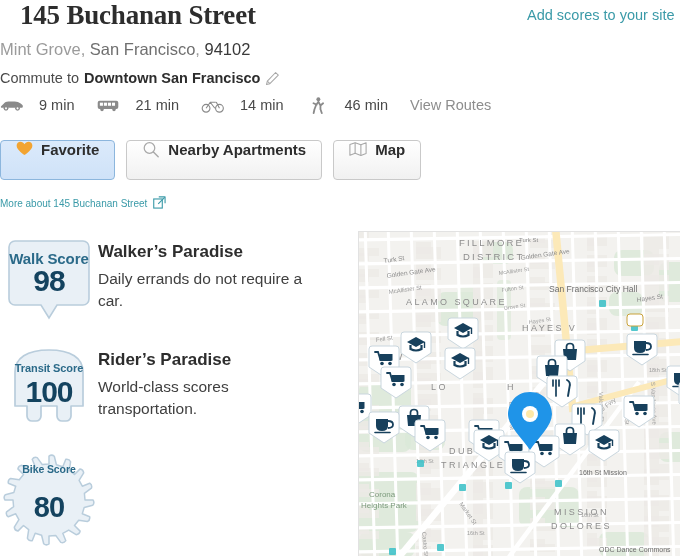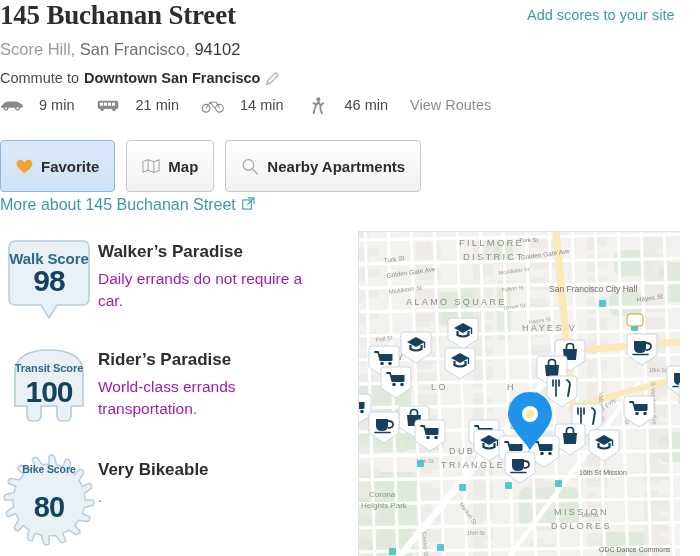--- a/index.html
+++ b/index.html
@@ -20,20 +20,21 @@
     cursor: pointer;
   }
   .addr-title {
     position: absolute; top: 0px; left: 0px;
     font-family: "Liberation Serif", serif;
     font-weight: bold;
     font-size: 27px;
     letter-spacing: -0.2px;
     color: #2d2d2d;
     white-space: nowrap;
+    padding-left: 20px;
   }
   .addr-sub {
     position: absolute; top: 40px; left: 0px;
     font-size: 16.5px; white-space: nowrap;
   }
   .addr-sub .nb { color: #9b9b9b; }
   .addr-sub .city { color: #6f6f6f; }
   .addr-sub .zip { color: #3a3a3a; }
 
   .commute-to {
@@ -52,55 +53,55 @@
   .mode { display: flex; align-items: center; gap: 15px; margin-right: 22px; }
   .mode .ic { display:flex; align-items:center; justify-content:center; width:24px;height:18px; color:#8a8a8a; }
   .view-routes { color: #8d8d8d; font-size: 14.5px; cursor: pointer; }
 
   
   .actions {
     position: absolute; top: 140px; left: 0px;
     display: flex; gap: 11px;
   }
   .btn {
-    height: 52px;
-    display: flex; align-items: center; gap: 8px;
+    height: 40px;
+    display: flex; align-items: flex-start; gap: 8px;
     padding: 0 15px;
     border-radius: 4px;
     border: 1px solid #c9c9c9;
     background: linear-gradient(#ffffff, #f1f1f1);
     font-size: 15px; font-weight: bold; color: #2d2d2d;
     cursor: pointer; white-space: nowrap;
   }
   .btn.fav {
     border: 1px solid #8cb6dd;
     background: linear-gradient(#dbeafb, #cfe2f8);
   }
   .btn .glyph { display:flex; align-items:center; justify-content:center; }
 
   .more-link {
     position: absolute; top: 196px; left: 0px;
-    font-size: 16px; color: #3a9aa8; cursor: pointer;
+    font-size: 10px; color: #3a9aa8; cursor: pointer;
     display: flex; align-items: center; gap: 6px;
     white-space: nowrap;
   }
 
   
   .scores { position: absolute; top: 232px; left: 0px; width: 352px; }
   .score-row { display: flex; align-items: flex-start; }
   .score-row.walk   { height: 108px; }
   .score-row.transit{ height: 110px; }
   .score-row.bike   { height: 100px; }
   .badge-wrap { width: 98px; flex: 0 0 98px; display:flex; justify-content:center; padding-top: 4px; }
   .score-text { padding-top: 10px; }
   .score-title {
     font-size: 17px; font-weight: bold; color: #2d2d2d; margin-bottom: 6px;
     white-space: nowrap;
   }
-  .score-desc { font-size: 15.5px; color: #a21caf; line-height: 1.42; max-width: 232px; }
+  .score-desc { font-size: 15.5px; color: #404040; line-height: 1.42; max-width: 232px; }
 
   
   .badge { position: relative; }
   .badge .b-label {
     position: absolute; left: 0; right: 0; text-align: center;
     font-size: 15px; font-weight: bold; color: #2b6a89;
     letter-spacing: -0.1px;
   }
   .badge .b-num {
     position: absolute; left: 0; right: 0; text-align: center;
@@ -138,21 +139,21 @@
 </head>
 <body>
 
 <div class="page">
 
   <div class="addscores">Add scores to your site</div>
 
   <div class="addr-title">145 Buchanan Street</div>
 
   <div class="addr-sub">
-    <span class="nb">Score Hill</span><span class="nb">, </span><span class="city">San Francisco</span><span class="nb">, </span><span class="zip">94102</span>
+    <span class="nb">Mint Grove</span><span class="nb">, </span><span class="city">San Francisco</span><span class="nb">, </span><span class="zip">94102</span>
   </div>
 
   <div class="commute-to">
     <span>Commute to</span>
     <span class="dest">Downtown San Francisco</span>
     <span class="pencil">
       <svg width="15" height="15" viewBox="0 0 16 16">
         <path d="M11.3 1.6 L14.2 4.5 L5.2 13.5 L1.6 14.5 L2.5 10.9 Z" fill="none" stroke="#8a8a8a" stroke-width="1.1" stroke-linejoin="round"></path>
         <path d="M2.5 10.9 L5.2 13.5" stroke="#8a8a8a" stroke-width="1.1"></path>
       </svg>
@@ -217,36 +218,36 @@
       <span class="glyph">
         <svg width="17" height="15" viewBox="0 0 18 16">
           <path d="M9 15 C9 15 0.6 9.8 0.6 5.1 C0.6 2.5 2.5 0.8 4.7 0.8 C6.4 0.8 8.1 1.9 9 3.4 C9.9 1.9 11.6 0.8 13.3 0.8 C15.5 0.8 17.4 2.5 17.4 5.1 C17.4 9.8 9 15 9 15 Z" fill="#f2a431"></path>
         </svg>
       </span>
       <span>Favorite</span>
     </div>
 
     <div class="btn">
       <span class="glyph">
+        <svg width="18" height="17" viewBox="0 0 18 18">
+          <circle cx="7.4" cy="7.4" r="5.6" fill="none" stroke="#a8a8a8" stroke-width="1.3"></circle>
+          <path d="M11.6 11.6 L16.6 16.6" stroke="#a8a8a8" stroke-width="1.5" stroke-linecap="round"></path>
+        </svg>
+      </span>
+      <span>Nearby Apartments</span>
+    </div>
+
+    <div class="btn">
+      <span class="glyph">
         <svg width="18" height="16" viewBox="0 0 20 17">
           <path d="M1 3.6 L6.8 1.5 L13.2 3.8 L19 1.6 L19 13.4 L13.2 15.6 L6.8 13.3 L1 15.4 Z" fill="none" stroke="#a8a8a8" stroke-width="1.2" stroke-linejoin="round"></path>
           <path d="M6.8 1.5 L6.8 13.3 M13.2 3.8 L13.2 15.6" stroke="#a8a8a8" stroke-width="1.2"></path>
         </svg>
       </span>
       <span>Map</span>
-    </div>
-
-    <div class="btn">
-      <span class="glyph">
-        <svg width="18" height="17" viewBox="0 0 18 18">
-          <circle cx="7.4" cy="7.4" r="5.6" fill="none" stroke="#a8a8a8" stroke-width="1.3"></circle>
-          <path d="M11.6 11.6 L16.6 16.6" stroke="#a8a8a8" stroke-width="1.5" stroke-linecap="round"></path>
-        </svg>
-      </span>
-      <span>Nearby Apartments</span>
     </div>
   </div>
 
   <div class="more-link">
     <span>More about 145 Buchanan Street</span>
     <span>
       <svg width="13" height="13" viewBox="0 0 14 14">
         <rect x="0.8" y="3.2" width="9.2" height="9.8" fill="none" stroke="#3a9aa8" stroke-width="1.2"></rect>
         <path d="M6.2 1 L13 1 L13 7.8" fill="none" stroke="#3a9aa8" stroke-width="1.2" stroke-linejoin="round"></path>
         <path d="M5.6 8.4 L12.6 1.4" stroke="#3a9aa8" stroke-width="1.2"></path>
@@ -277,39 +278,35 @@
         <div class="badge transit">
           <svg width="88" height="88" viewBox="0 0 88 88">
             <path d="M10 28 C10 14 22 6 44 6 C66 6 78 14 78 28 V62 H66 V72 A5 5 0 0 1 61 77 H57 A5 5 0 0 1 52 72 V62 H36 V72 A5 5 0 0 1 31 77 H27 A5 5 0 0 1 22 72 V62 H10 Z" fill="#e9f0f6" stroke="#b9cddc" stroke-width="1.7" stroke-linejoin="round"></path>
           </svg>
           <div class="b-label">Transit Score</div>
           <div class="b-num">100</div>
         </div>
       </div>
       <div class="score-text">
         <div class="score-title">Rider’s Paradise</div>
-        <div class="score-desc">World-class errands transportation.</div>
+        <div class="score-desc">World-class scores transportation.</div>
       </div>
     </div>
 
     <div class="score-row bike">
       <div class="badge-wrap">
         <div class="badge bike">
           <svg width="92" height="92" viewBox="0 0 92 92" id="gear-svg">
             <g id="gear-group">
                 <path d="M90.0 46.0Q91.9 48.8 89.7 51.3L81.2 53.4L79.3 59.8L86.7 62.8Q87.3 66.2 84.3 67.6L75.7 66.3L71.5 71.5L77.1 77.1Q76.5 80.4 73.1 80.7L65.7 76.1L59.8 79.3L62.8 86.7Q61.0 89.5 57.8 88.4L52.7 81.4L46.0 82.0L46.0 90.0Q43.2 91.9 40.7 89.7L38.6 81.2L32.2 79.3L29.2 86.7Q25.8 87.3 24.4 84.3L25.7 75.7L20.5 71.5L14.9 77.1Q11.6 76.5 11.3 73.1L15.9 65.7L12.7 59.8L5.3 62.8Q2.5 61.0 3.6 57.8L10.6 52.7L10.0 46.0L2.0 46.0Q0.1 43.2 2.3 40.7L10.8 38.6L12.7 32.2L5.3 29.2Q4.7 25.8 7.7 24.4L16.3 25.7L20.5 20.5L14.9 14.9Q15.5 11.6 18.9 11.3L26.3 15.9L32.2 12.7L29.2 5.3Q31.0 2.5 34.2 3.6L39.3 10.6L46.0 10.0L46.0 2.0Q48.8 0.1 51.3 2.3L53.4 10.8L59.8 12.7L62.8 5.3Q66.2 4.7 67.6 7.7L66.3 16.3L71.5 20.5L77.1 14.9Q80.4 15.5 80.7 18.9L76.1 26.3L79.3 32.2L86.7 29.2Q89.5 31.0 88.4 34.2L81.4 39.3L82.0 46.0Z" fill="#e9f0f6" stroke="#b9cddc" stroke-width="1.5" stroke-linejoin="round"></path>
               </g>
           </svg>
           <div class="b-label">Bike Score</div>
           <div class="b-num">80</div>
         </div>
-      </div>
-      <div class="score-text">
-        <div class="score-title">Very Bikeable</div>
-        <div class="score-desc bike-dot">.</div>
       </div>
     </div>
 
   </div>
 
   <div class="map">
     <svg width="342" height="325" viewBox="0 0 342 325" id="map-svg">
       <defs>
         <clipPath id="mapclip">
             <rect x="0" y="0" width="342" height="325"></rect>

